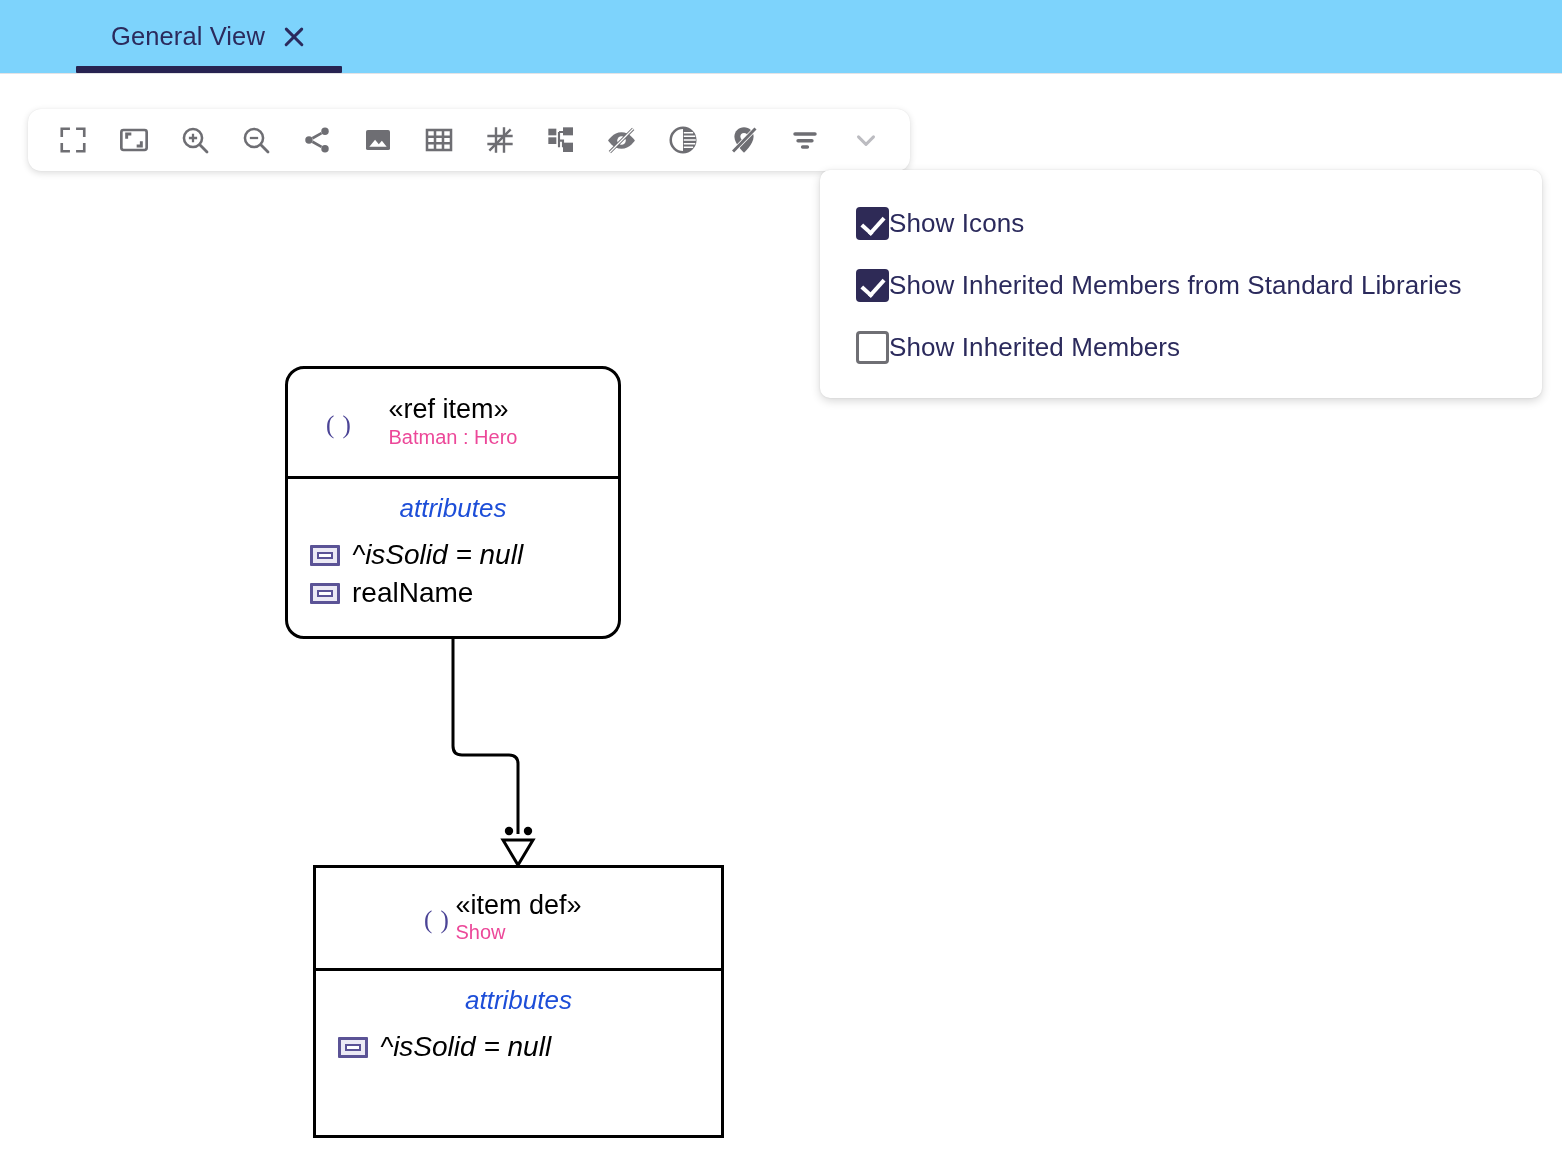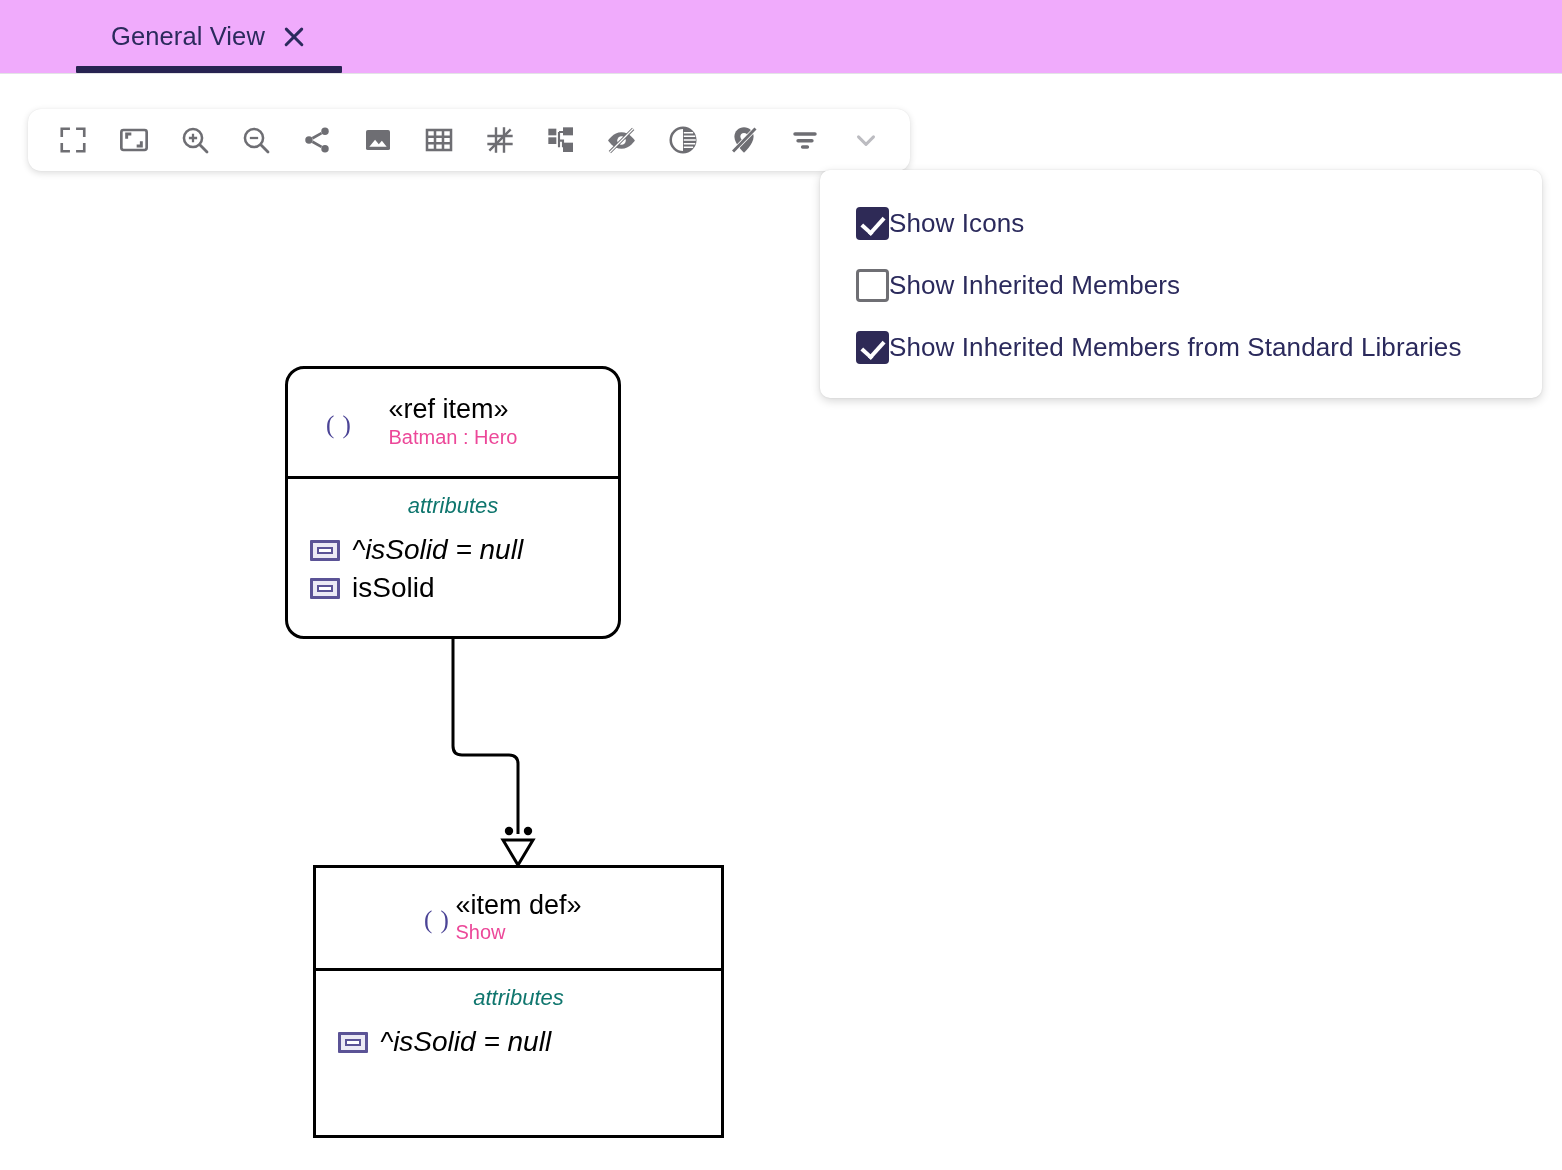--- a/index.html
+++ b/index.html
@@ -18,21 +18,21 @@
     height: 1170px;
     background: #ffffff;
   }
 
   
   .tabbar {
     position: absolute;
     left: 0; top: 0;
     width: 1562px;
     height: 74px;
-    background: #f0abfc;
+    background: #7dd3fc;
     border-bottom: 1.5px solid #e3e3e6;
   }
   .tab {
     position: absolute;
     left: 76px; top: 0;
     height: 73px;
     width: 266px;
     display: flex;
     align-items: center;
     justify-content: center;
@@ -205,22 +205,22 @@
     font-size: 20px;
     color: #ec4899;
     white-space: nowrap;
   }
   .node-body {
     padding-top: 14px;
   }
   .compartment-label {
     text-align: center;
     font-style: italic;
-    font-size: 22px;
-    color: #0f766e;
+    font-size: 26px;
+    color: #1d4ed8;
     margin-bottom: 12px;
   }
   .member {
     display: flex;
     align-items: center;
     gap: 12px;
     padding-left: 22px;
     height: 38px;
   }
   .node-def .member { padding-left: 22px; }
@@ -371,27 +371,27 @@
   </div>
 
   <div class="dropdown">
 
     <div class="dd-item">
       <span class="cbox on"></span>
       <span class="dd-label">Show Icons</span>
     </div>
 
     <div class="dd-item">
+      <span class="cbox on"></span>
+      <span class="dd-label">Show Inherited Members from Standard Libraries</span>
+    </div>
+
+    <div class="dd-item">
       <span class="cbox off"></span>
       <span class="dd-label">Show Inherited Members</span>
-    </div>
-
-    <div class="dd-item">
-      <span class="cbox on"></span>
-      <span class="dd-label">Show Inherited Members from Standard Libraries</span>
     </div>
   </div>
 
   <div class="canvas">
 
     <svg width="1562" height="1096">
       <g>
         <path d="M453 565 L453 672 Q453 681 462 681 L509 681 Q518 681 518 690 L518 760" fill="none" stroke="#000000" stroke-width="3"></path>
       </g>
       <g>
@@ -413,21 +413,21 @@
       </div>
       <div class="node-divider"></div>
       <div class="node-body">
         <div class="compartment-label">attributes</div>
         <div class="member">
           <span class="member-icon"></span>
           <span class="member-text italic">^isSolid = null</span>
         </div>
         <div class="member">
           <span class="member-icon"></span>
-          <span class="member-text">isSolid</span>
+          <span class="member-text">realName</span>
         </div>
       </div>
     </div>
 
     <div class="node node-def" style="top:791px;">
       <div class="node-head">
         <span class="head-icon">( )</span>
         <div class="head-text">
           <div class="stereotype">«item def»</div>
           <div class="node-title">Show</div>

